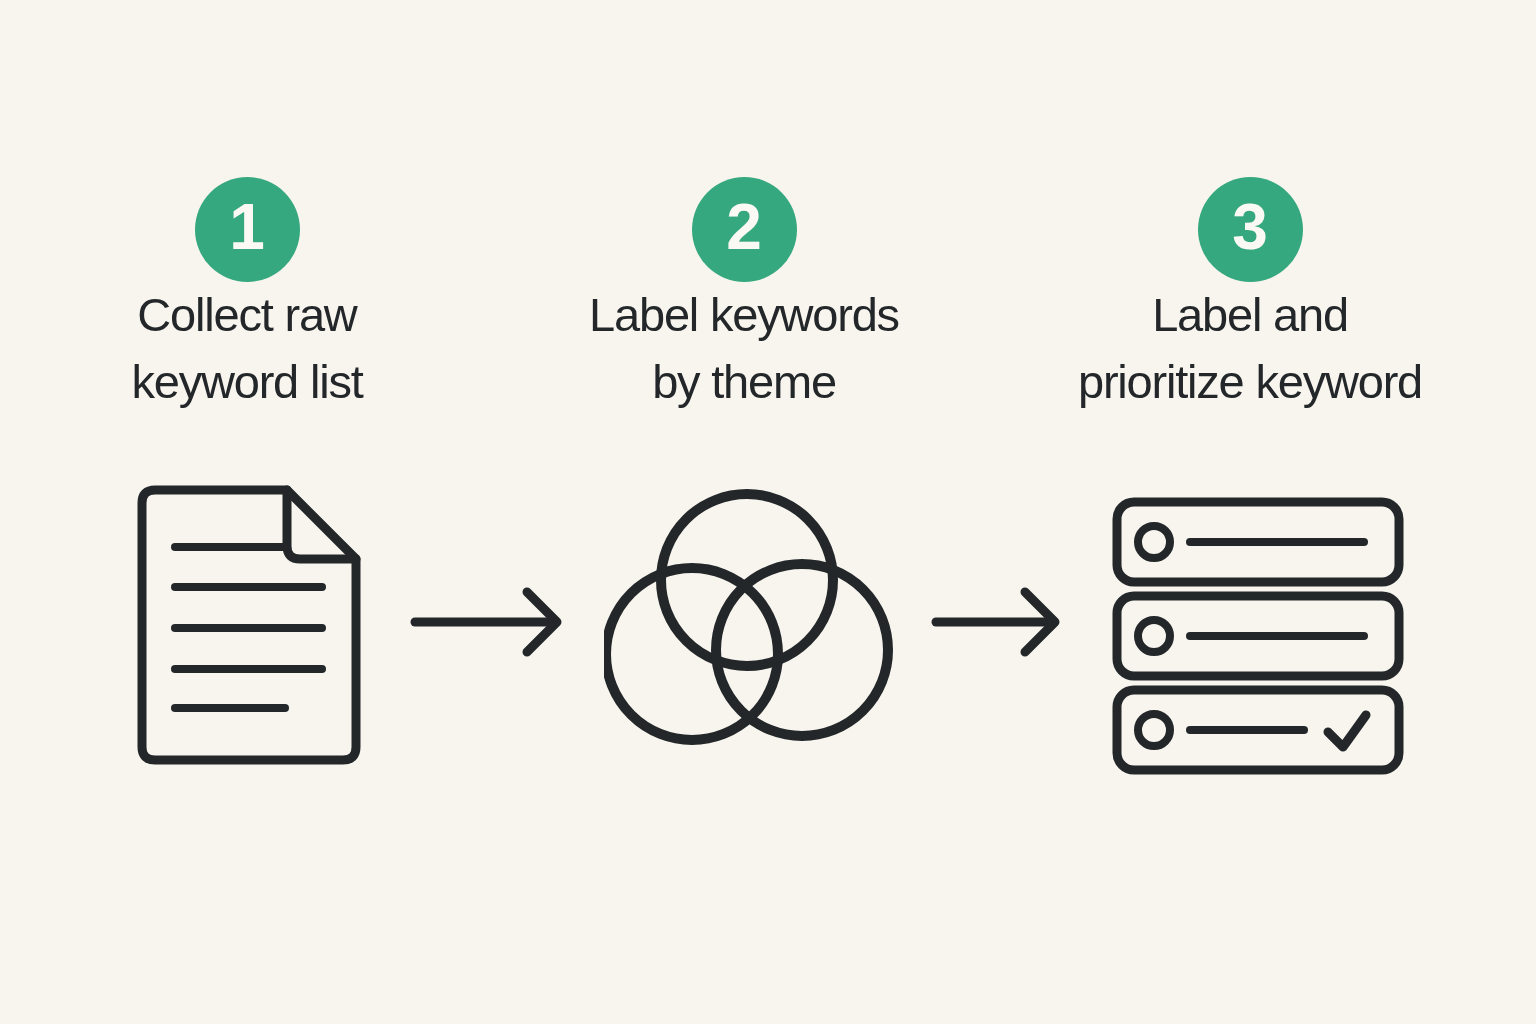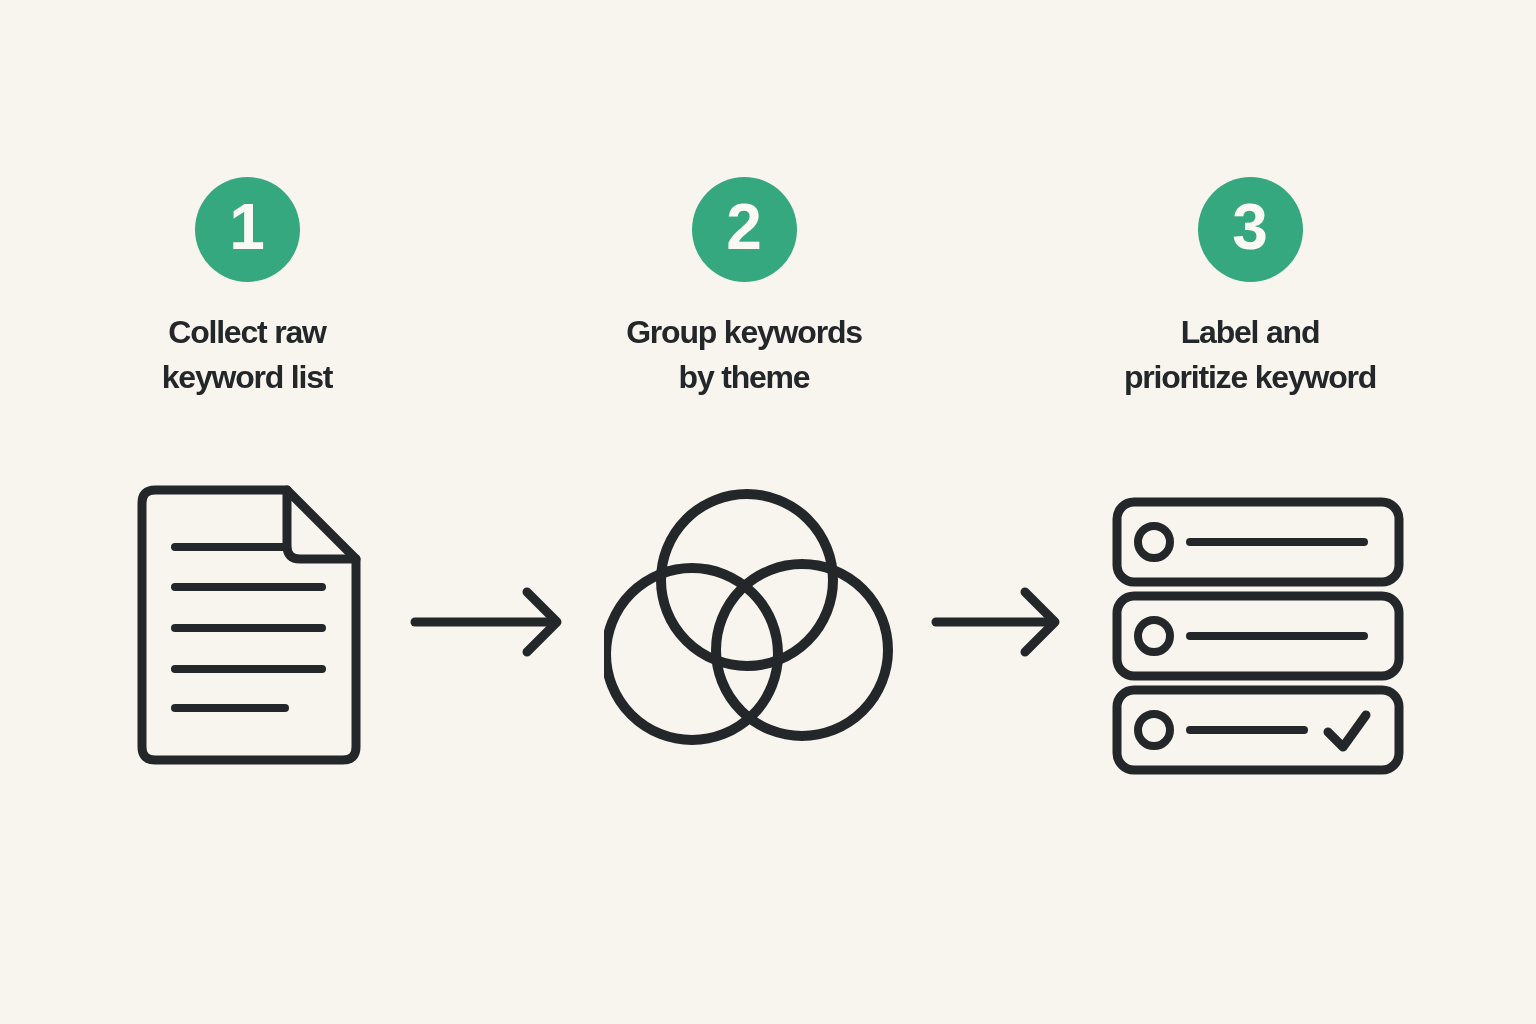--- a/index.html
+++ b/index.html
@@ -37,23 +37,22 @@
     margin:0 auto;
     display:flex;align-items:center;justify-content:center;
   }
   .badge span{
     color:var(--badge-number);
     font-size:64px;
     font-weight:700;
     transform:translateY(-3px);
   }
   .title{
-    margin-top:28px;
-    font-size:32px;
-    font-weight:700;
+    font-size:47px;
+    font-weight:400;
     line-height:1.42;
     letter-spacing:-1.2px;
     white-space:pre-line;
     color:var(--ink);
   }
   .icon{position:absolute;}
   .icon svg{display:block;width:100%;height:100%;}
   .icon-doc  {left:137px;top:485px;width:224px;height:280px;}
   .icon-venn {left:604px;top:488px;width:290px;height:260px;}
   .icon-stack{left:1112px;top:497px;width:292px;height:278px;}
@@ -71,21 +70,21 @@
       <span>1</span>
     </div>
     <h2 class="title">Collect raw
 keyword list</h2>
   </section>
 
   <section class="step step-2">
     <div class="badge">
       <span>2</span>
     </div>
-    <h2 class="title">Group keywords
+    <h2 class="title">Label keywords
 by theme</h2>
   </section>
 
   <section class="step step-3">
     <div class="badge">
       <span>3</span>
     </div>
     <h2 class="title">Label and
 prioritize keyword</h2>
   </section>

